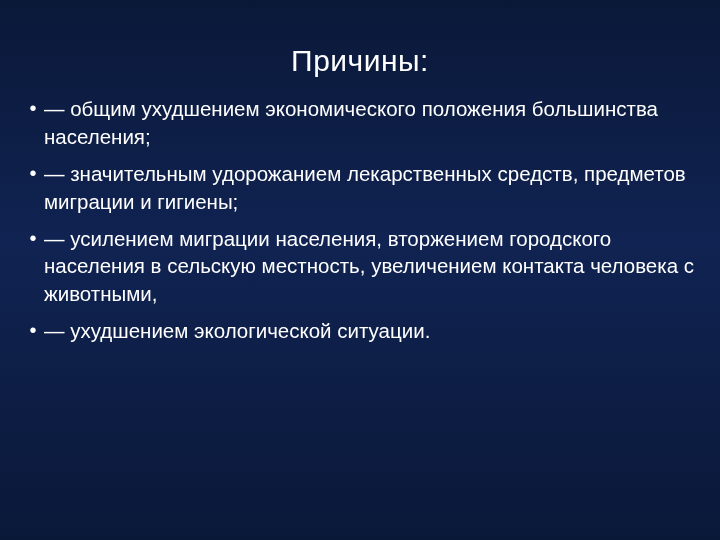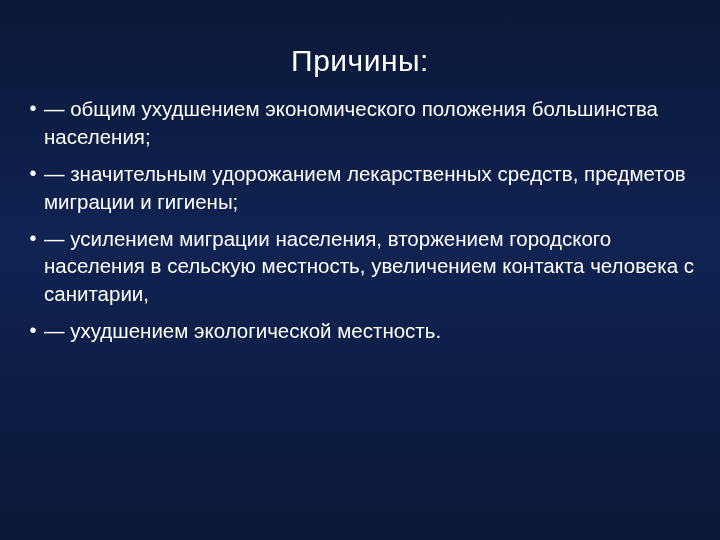--- a/index.html
+++ b/index.html
@@ -69,23 +69,23 @@
       <span class="bullet-text">— общим ухудшением экономического положения большинства населения;</span>
     </li>
 
     <li class="bullet-item">
       <span class="bullet-marker">•</span>
       <span class="bullet-text">— значительным удорожанием лекарственных средств, предметов миграции и гигиены;</span>
     </li>
 
     <li class="bullet-item">
       <span class="bullet-marker">•</span>
-      <span class="bullet-text">— усилением миграции населения, вторжением городского населения в сельскую местность, увеличением контакта человека с санитарии,</span>
+      <span class="bullet-text">— усилением миграции населения, вторжением городского населения в сельскую местность, увеличением контакта человека с животными,</span>
     </li>
 
     <li class="bullet-item">
       <span class="bullet-marker">•</span>
-      <span class="bullet-text">— ухудшением экологической местность.</span>
+      <span class="bullet-text">— ухудшением экологической ситуации.</span>
     </li>
 
   </ul>
 
 </div>
 
 </body></html>

